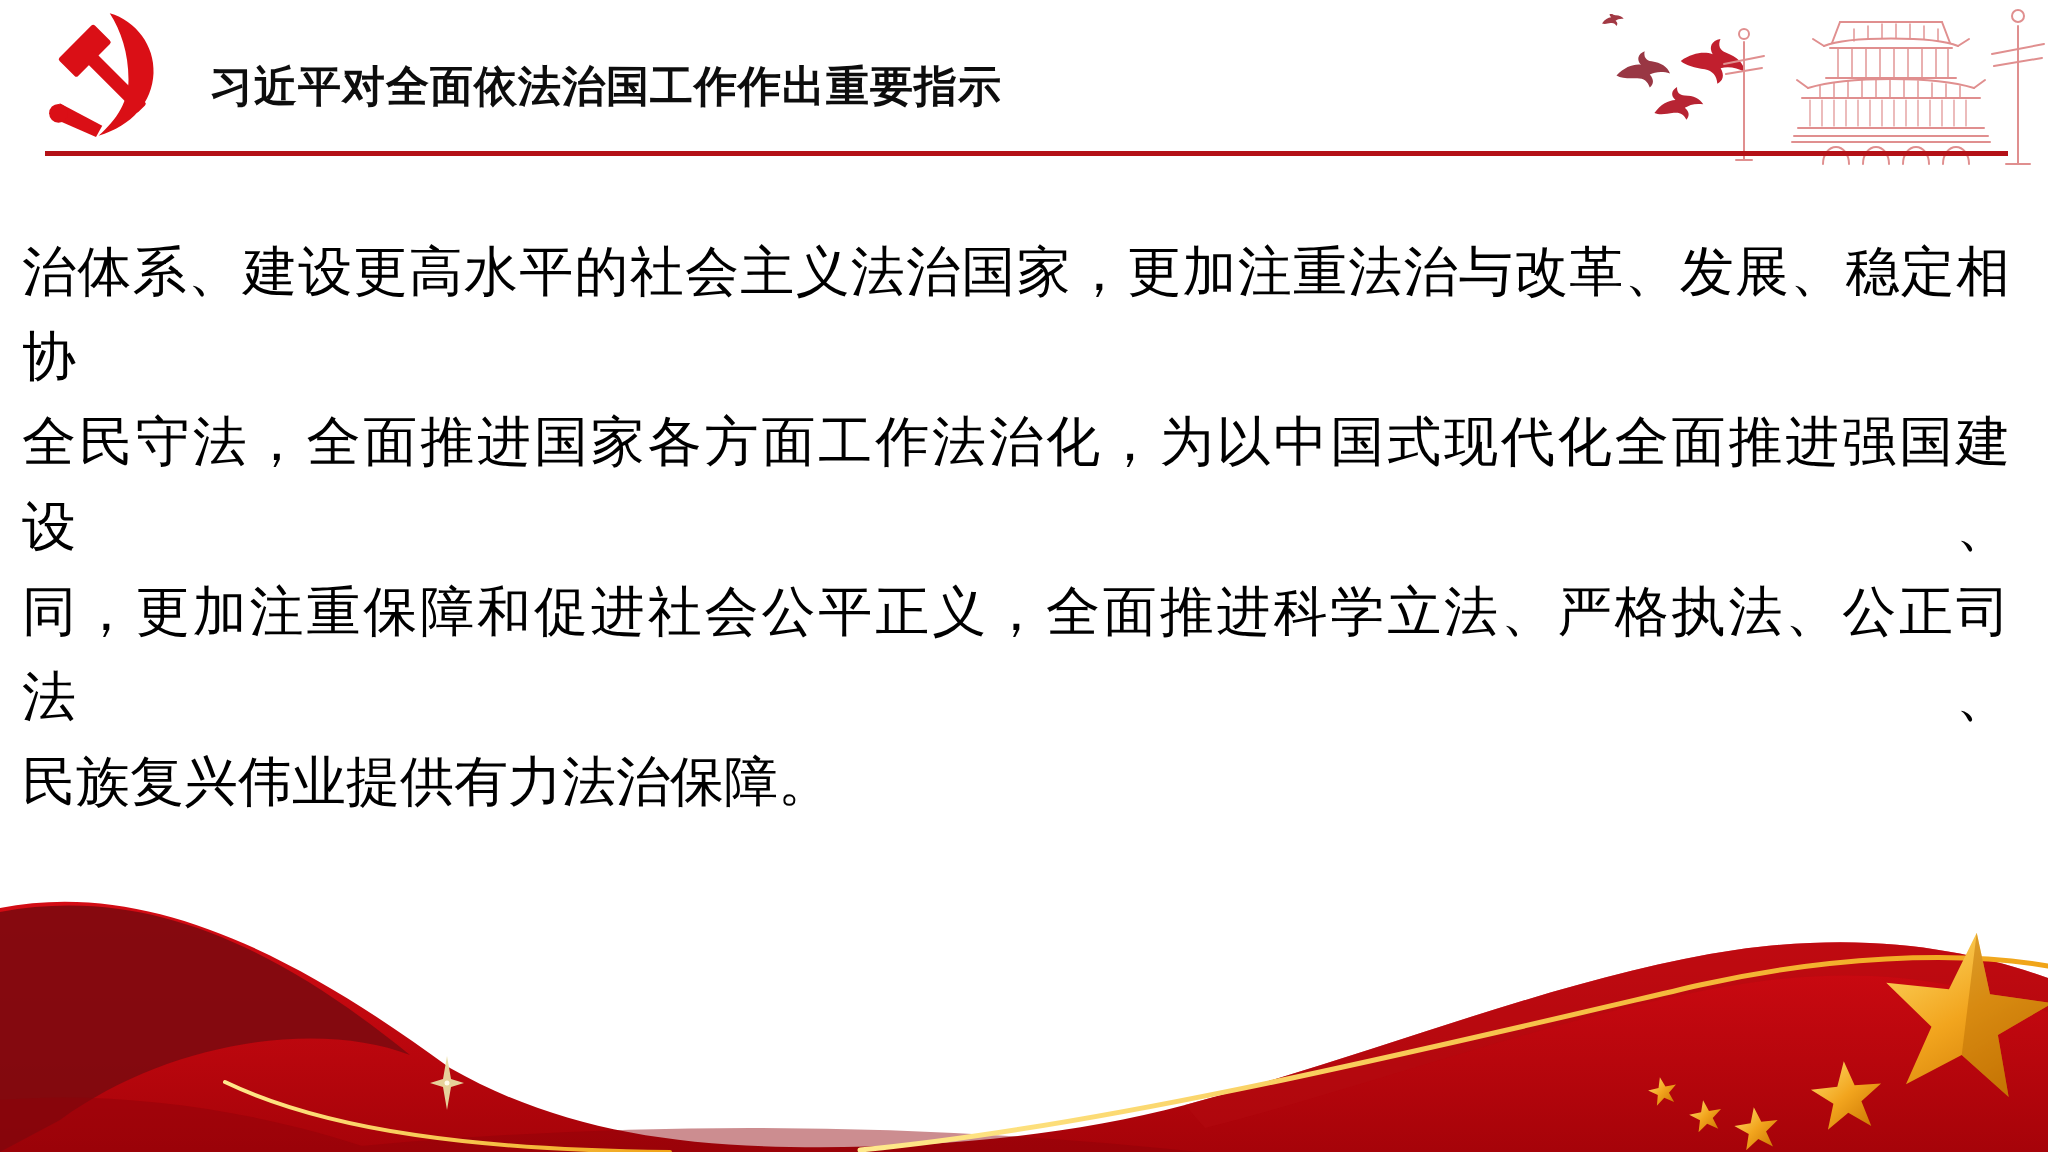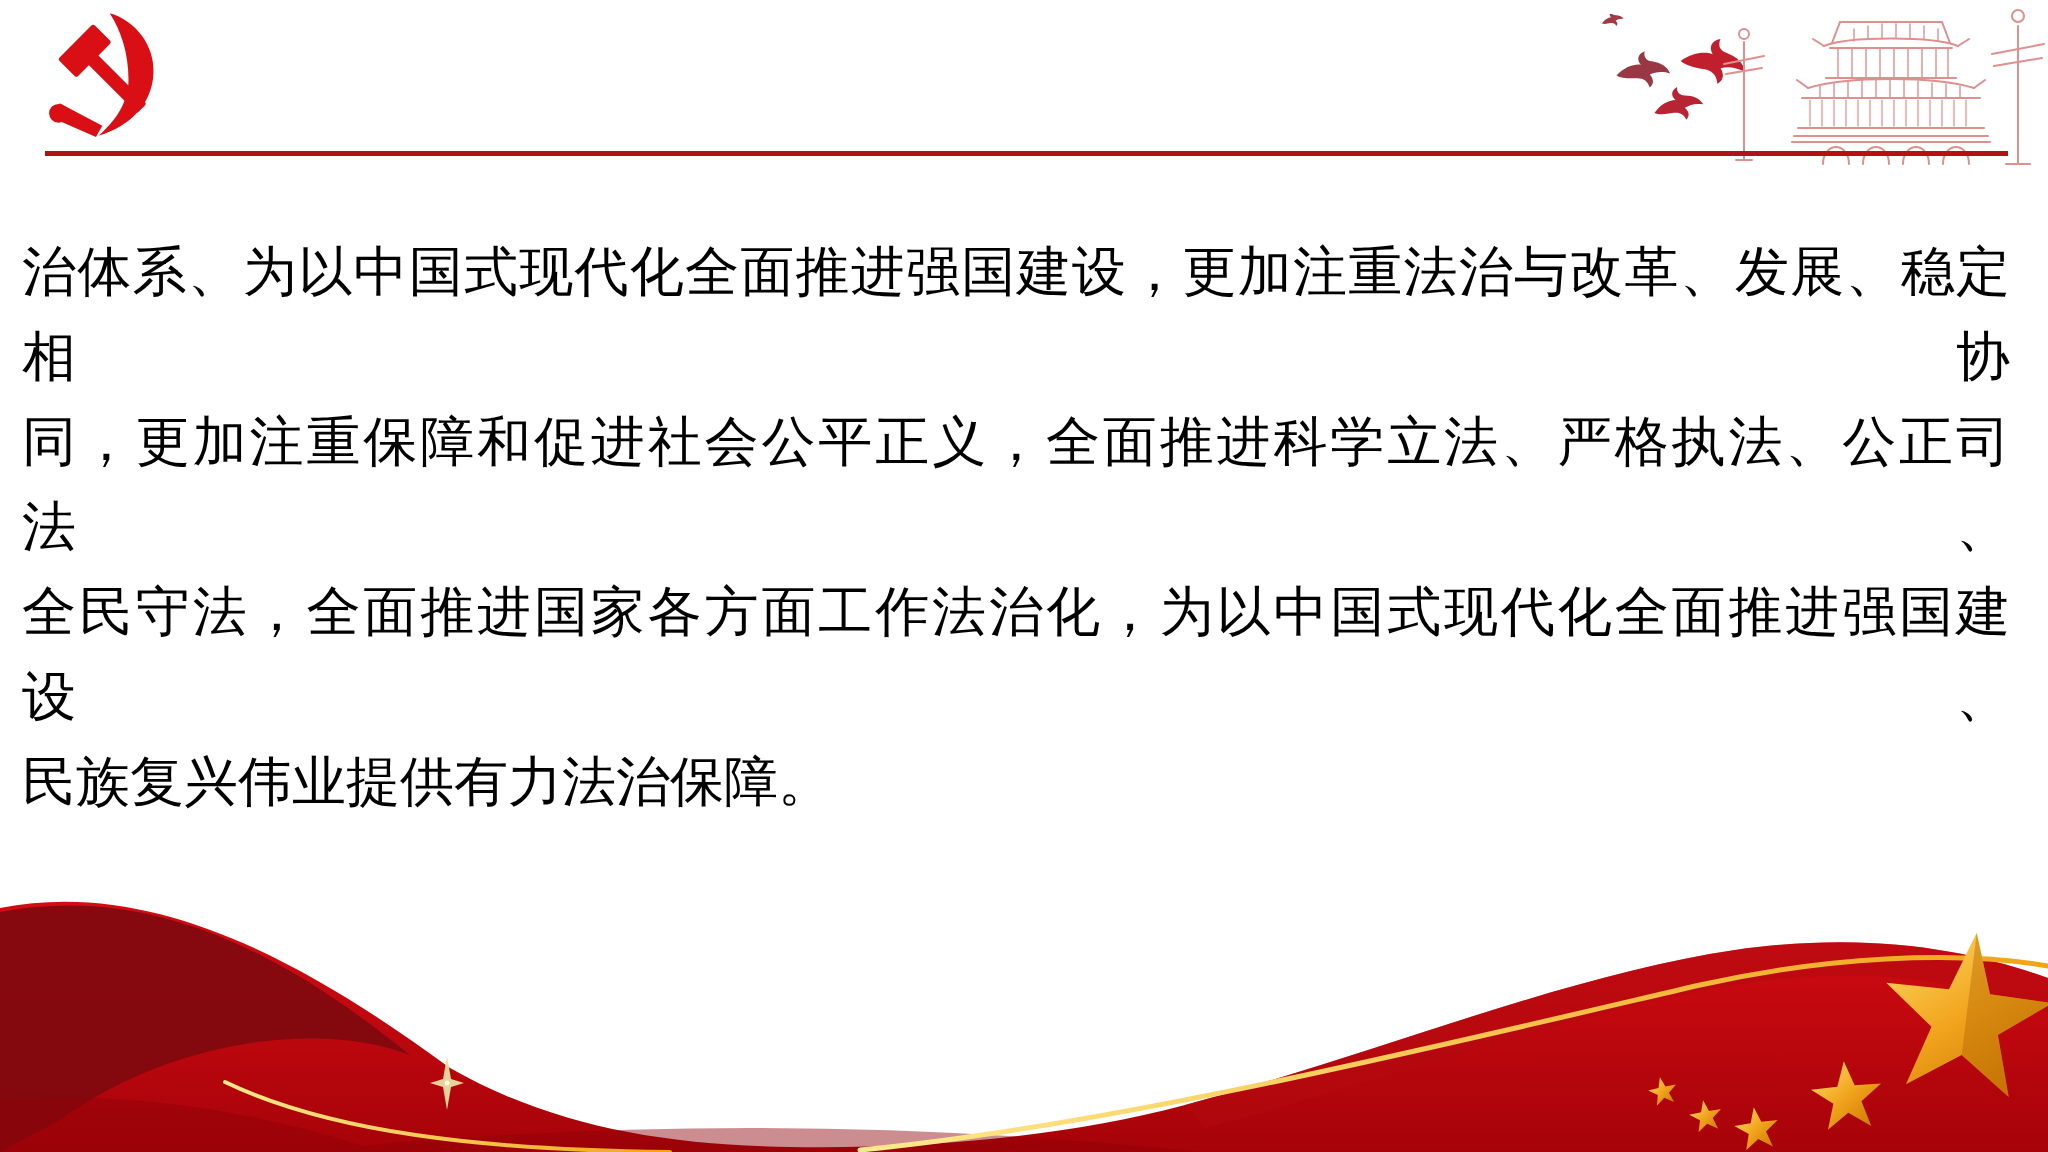--- a/index.html
+++ b/index.html
@@ -42,20 +42,21 @@
   <svg class="emblem" viewBox="0 0 100 104" aria-hidden="true">
     <g fill="#da0f16" stroke="none">
       <path d="M53 1 C74 7 89 27 88 49 C87 72 71 91 44 99 C59 86 68 71 68 54 C68 33 62 15 53 1 Z"></path>
       <rect x="13" y="20.5" width="40" height="21" rx="2" transform="rotate(-45 33 31)"></rect>
       <rect x="52" y="26" width="11" height="60" rx="2" transform="rotate(-45 57.5 56)"></rect>
       <path d="M13 73 L47 91 L42 100 L10 86 Z"></path>
       <circle cx="12" cy="81" r="7.5"></circle>
     </g>
   </svg>
 
+  <div class="slide-title">习近平对全面依法治国工作作出重要指示</div>
 
   <svg class="doves" viewBox="0 0 200 135" aria-hidden="true">
     <defs>
       <path id="dove" d="M4 22 C14 14 24 12 32 14 C28 8 30 2 38 0 C36 6 38 10 44 12 C54 15 60 20 62 28 C54 24 46 24 40 26 C44 32 43 37 38 40 C37 33 33 29 26 28 C17 27 9 26 4 22 Z"></path>
     </defs>
     <use href="#dove" fill="#a23944" transform="translate(28 2) scale(0.38) rotate(-18)"></use>
     <use href="#dove" fill="#993744" transform="translate(40 42) scale(0.92) rotate(-8)"></use>
     <use href="#dove" fill="#c11f2e" transform="translate(108 22) scale(1.12) rotate(4)"></use>
     <use href="#dove" fill="#b72433" transform="translate(76 82) scale(0.85) rotate(-16)"></use>
   </svg>
@@ -94,23 +95,23 @@
       <path d="M127 164 A13 17 0 0 1 153 164"></path>
       <path d="M167 164 A13 17 0 0 1 193 164"></path>
       <path d="M207 164 A13 17 0 0 1 233 164"></path>
       <path d="M247 164 A13 17 0 0 1 273 164"></path>
     </g>
   </svg>
 
   <div class="header-divider"></div>
 
   <div class="body-text">
-    <div class="tline">治体系、为以中国式现代化全面推进强国建设，更加注重法治与改革、发展、稳定相协</div>
+    <div class="tline">治体系、建设更高水平的社会主义法治国家，更加注重法治与改革、发展、稳定相协</div>
+    <div class="tline">全民守法，全面推进国家各方面工作法治化，为以中国式现代化全面推进强国建设、</div>
     <div class="tline">同，更加注重保障和促进社会公平正义，全面推进科学立法、严格执法、公正司法、</div>
-    <div class="tline">全民守法，全面推进国家各方面工作法治化，为以中国式现代化全面推进强国建设、</div>
     <div class="tline last">民族复兴伟业提供有力法治保障。</div>
   </div>
 
   <svg class="ribbon" viewBox="0 682 2048 470" aria-hidden="true">
     <defs>
       <linearGradient id="gradMain" x1="0" y1="682" x2="0" y2="1152" gradientUnits="userSpaceOnUse">
         <stop offset="0" stop-color="#ea1620"></stop>
         <stop offset="0.55" stop-color="#cf0a12"></stop>
         <stop offset="1" stop-color="#a60309"></stop>
       </linearGradient>

